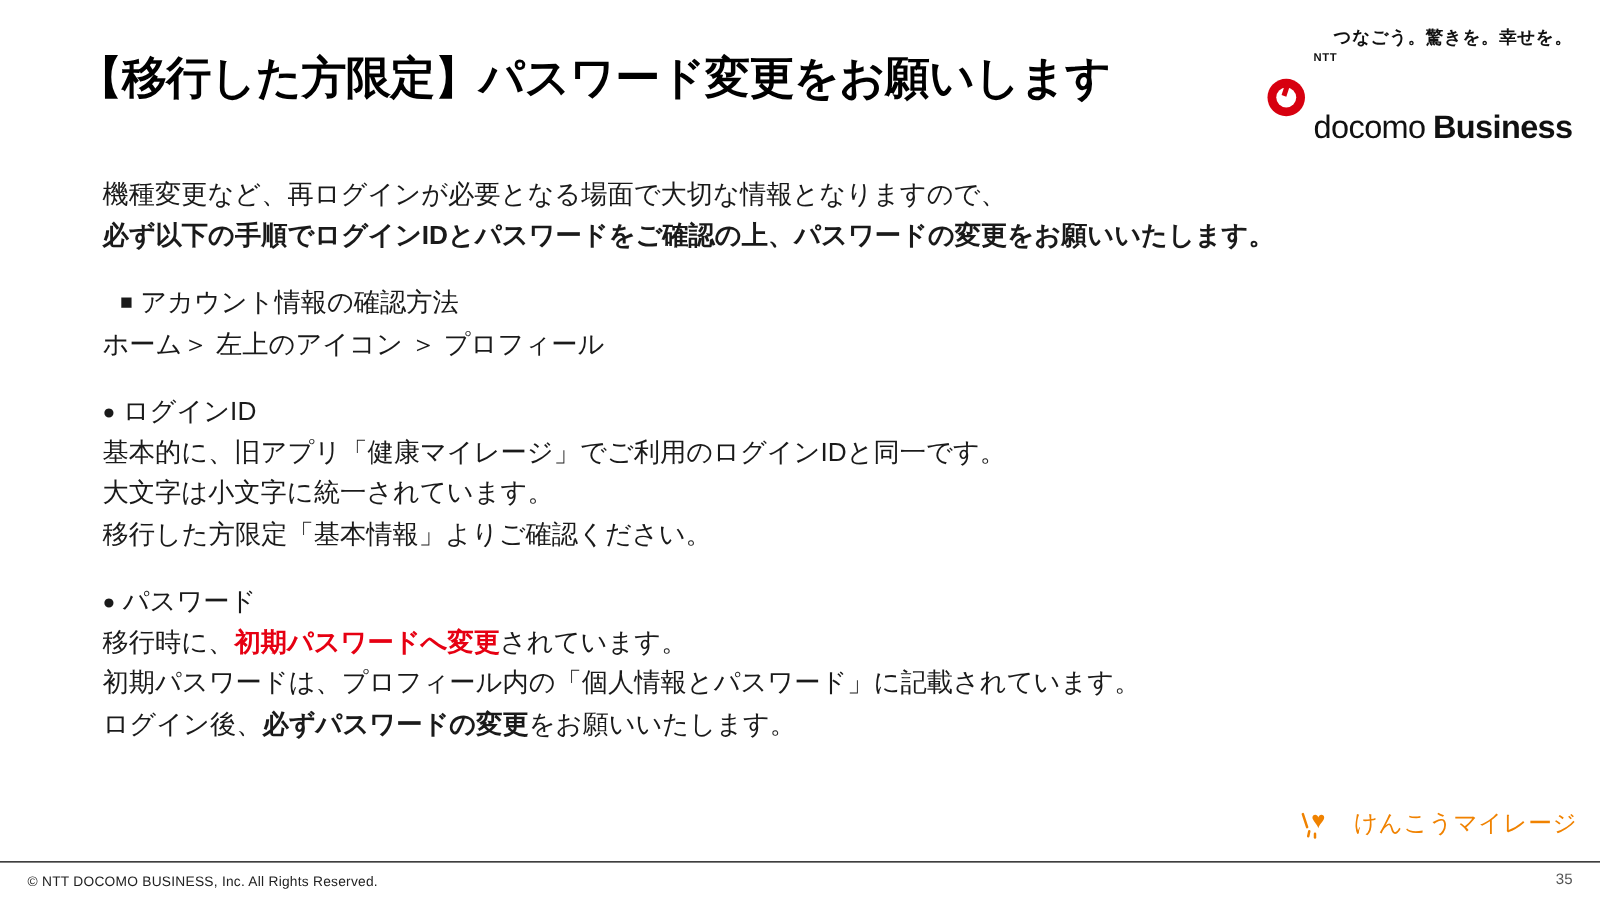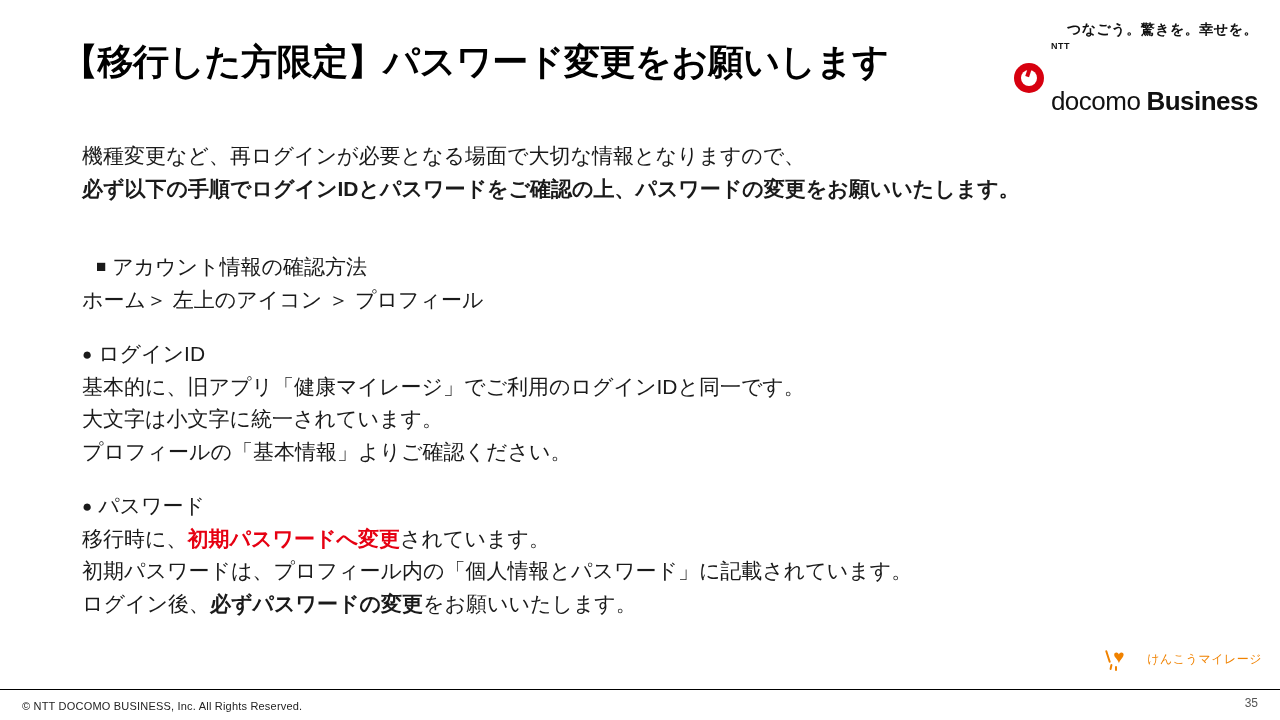--- a/index.html
+++ b/index.html
@@ -123,21 +123,21 @@
     left: 82px;
     top: 140px;
     width: 1140px;
     font-size: 21px;
     line-height: 1.55;
     color: #1a1a1a;
   }
   .line { white-space: nowrap; }
   .bold { font-weight: bold; }
   .spacer { height: 22px; }
-  .indent { padding-left: 14px; margin-top: 24px; }
+  .indent { padding-left: 14px; }
   .red-bold { color: #e60012; font-weight: bold; margin-top: 21px; }
   .mark-sq { font-size: 17px; vertical-align: 2px; }
   .mark-ci { font-size: 17px; vertical-align: 1px; }
 
   
   .footer-rule {
     position: absolute;
     left: 0;
     bottom: 30px;
     width: 1280px;
@@ -184,21 +184,21 @@
   }
   .app-logo-mark .stroke {
     position: absolute;
     background: #f08200;
     border-radius: 2px;
   }
   .app-logo-mark .s1 { left: 0px;  top: 4px;  width: 2px; height: 13px; transform: rotate(-18deg); }
   .app-logo-mark .s2 { left: 3px;  top: 18px; width: 2px; height: 6px;  transform: rotate(12deg); }
   .app-logo-mark .s3 { left: 8px;  top: 20px; width: 2px; height: 5px; }
   .app-logo-text {
-    font-size: 12px;
+    font-size: 19px;
     color: #f08200;
     letter-spacing: 0.5px;
     font-weight: 500;
   }
 </style>
 </head>
 <body>
 
 <div class="slide">
 
@@ -232,21 +232,21 @@
     <div class="line">ホーム＞ 左上のアイコン ＞ プロフィール</div>
 
     <div class="spacer"></div>
 
     <div class="line">
       <span class="mark-ci">●</span>
       <span>ログインID</span>
     </div>
     <div class="line">基本的に、旧アプリ「健康マイレージ」でご利用のログインIDと同一です。</div>
     <div class="line">大文字は小文字に統一されています。</div>
-    <div class="line">プロフィールの「基本情報」よりご確認ください。</div>
+    <div class="line">移行した方限定「基本情報」よりご確認ください。</div>
 
     <div class="spacer"></div>
 
     <div class="line">
       <span class="mark-ci">●</span>
       <span>パスワード</span>
     </div>
     <div class="line">
       <span>移行時に、</span><span class="red-bold">初期パスワードへ変更</span><span>されています。</span>
     </div>

